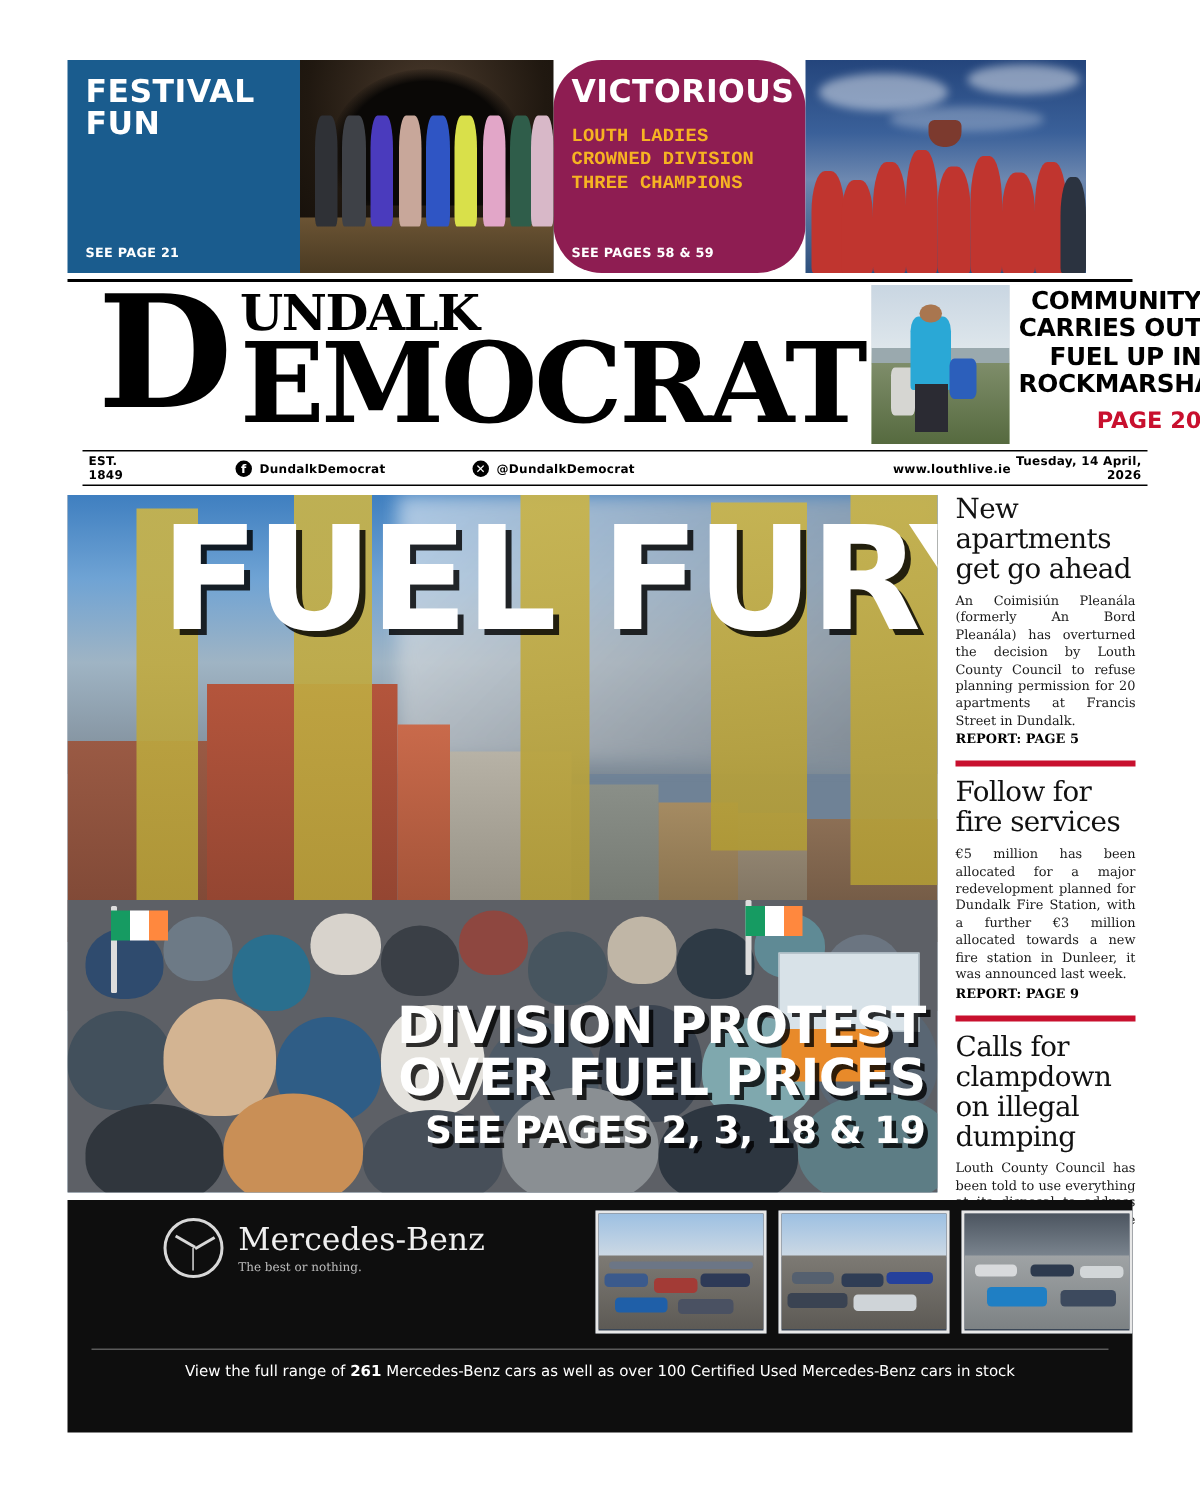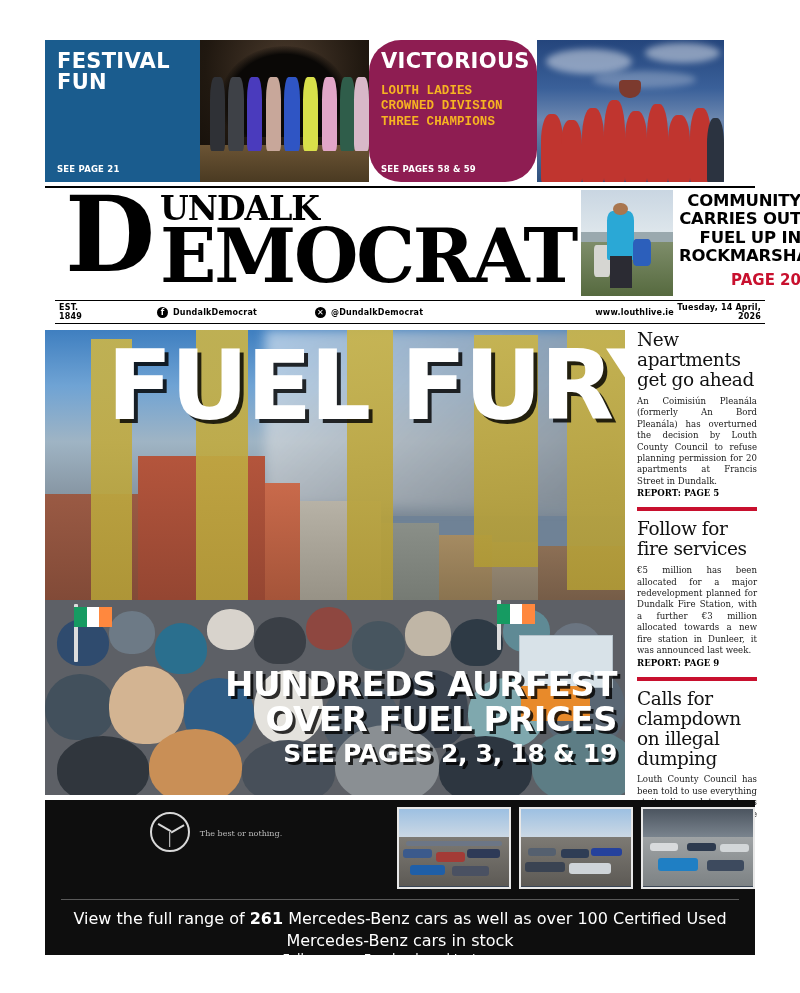--- a/index.html
+++ b/index.html
@@ -109,21 +109,21 @@
   .mb-slogan{font-family:"DejaVu Serif",serif;font-size:8px;color:#bdbdbd;margin-top:3px;}
   .ad-dealer{text-align:center;font-family:"DejaVu Serif",serif;font-size:24px;letter-spacing:.5px;color:#fff;margin-top:7px;}
   .ad-contact{text-align:center;font-family:"DejaVu Sans",sans-serif;font-size:9.5px;color:#e6e6e6;margin-top:9px;}
   .ad-photos{flex:1;display:flex;align-items:center;justify-content:flex-start;gap:8px;padding-left:10px;}
   .ad-photo{width:110px;height:78px;border:2px solid #e8e8e8;position:relative;overflow:hidden;background:#3a4656;}
   .ap-sky{position:absolute;left:0;top:0;width:100%;height:38%;background:linear-gradient(#9dc0e2,#cdd9e4);}
   .ap-lot{position:absolute;left:0;top:36%;width:100%;height:64%;background:linear-gradient(#7d7a74,#5d5a55);}
   .car{position:absolute;border-radius:3px;}
   .ad-rule{height:1px;background:#5a5a5a;margin:4px 16px 0 16px;}
   .ad-bottom{text-align:center;color:#fff;padding:8px 10px 0 10px;}
-  .ad-line1{font-family:"DejaVu Sans",sans-serif;font-size:16px;line-height:1.35;}
+  .ad-line1{font-family:"DejaVu Sans",sans-serif;font-size:10px;line-height:1.35;}
   .ad-line1 b{font-weight:bold;}
   .ad-line2{font-family:"DejaVu Sans",sans-serif;font-size:12.5px;line-height:1.35;}
 </style>
 </head>
 <body>
 
 <div class="page">
 
   <div class="teasers">
 
@@ -275,21 +275,21 @@
       <div class="flagcloth" style="left:5%;top:4%;"></div>
       <div class="flag" style="left:78%;top:0%;height:26%;"></div>
       <div class="flagcloth" style="left:78%;top:2%;"></div>
       <div style="position:absolute;right:2%;top:18%;width:16%;height:26%;background:#d8e2e8;border:1px solid #b5c2ca;"></div>
       <div style="position:absolute;right:6%;top:44%;width:12%;height:18%;background:#e88a2a;"></div>
     </div>
 
     <div class="headline">FUEL FURY</div>
 
     <div class="subhead">
-      <div class="sh1">HUNDREDS AURFEST</div>
+      <div class="sh1">DIVISION PROTEST</div>
       <div class="sh1">OVER FUEL PRICES</div>
       <div class="sh2">SEE PAGES 2, 3, 18 &amp; 19</div>
     </div>
   </div>
 
   <div class="rightcol">
 
     <div class="story">
       <div class="story-head">New apartments get go ahead</div>
       <div class="story-body">An Coimisiún Pleanála (formerly An Bord Pleanála) has overturned the decision by Louth County Council to refuse planning permission for 20 apartments at Francis Street in Dundalk.</div>
@@ -314,20 +314,21 @@
   <div class="ad">
     <div class="ad-top">
       <div class="ad-left">
         <div class="mb-row">
           <div class="mb-star">
             <i style="transform:rotate(0deg) translateX(-50%);"></i>
             <i style="transform:rotate(120deg) translateX(-50%);"></i>
             <i style="transform:rotate(240deg) translateX(-50%);"></i>
           </div>
           <div>
+            <div class="mb-name">Mercedes-Benz</div>
             <div class="mb-slogan">The best or nothing.</div>
           </div>
         </div>
       </div>
 
       <div class="ad-photos">
         <div class="ad-photo">
           <div class="ap-sky"></div>
           <div class="ap-lot"></div>
           <div class="car" style="left:4%;top:52%;width:26%;height:12%;background:#3b5a8c;"></div>
@@ -357,17 +358,16 @@
         </div>
       </div>
     </div>
 
     <div class="ad-rule"></div>
 
     <div class="ad-bottom">
       <div class="ad-line1">
         <span>View the full range of </span><b>261</b><span> Mercedes-Benz cars as well as over 100 Certified Used Mercedes-Benz cars in stock</span>
       </div>
-      <div class="ad-line2">Follow us on Facebook and Instagram</div>
     </div>
   </div>
 
 </div>
 
 </body></html>

